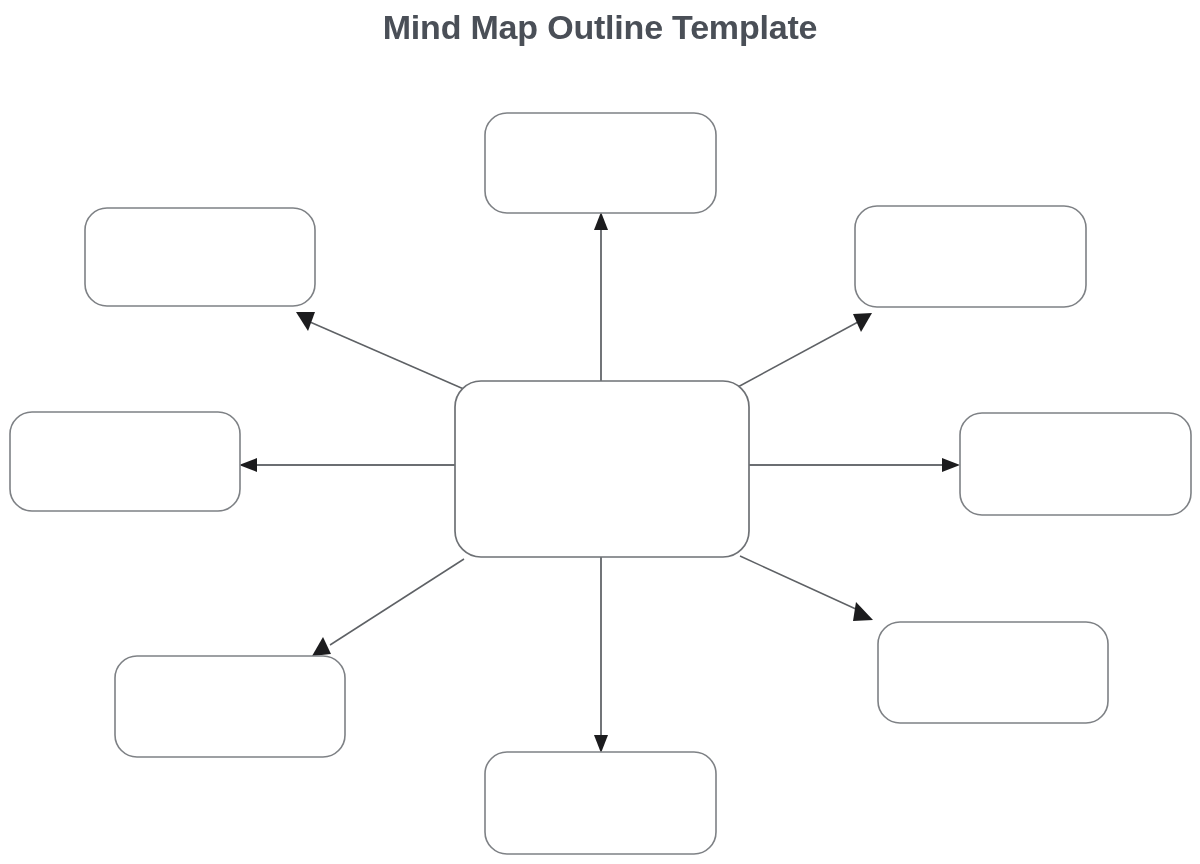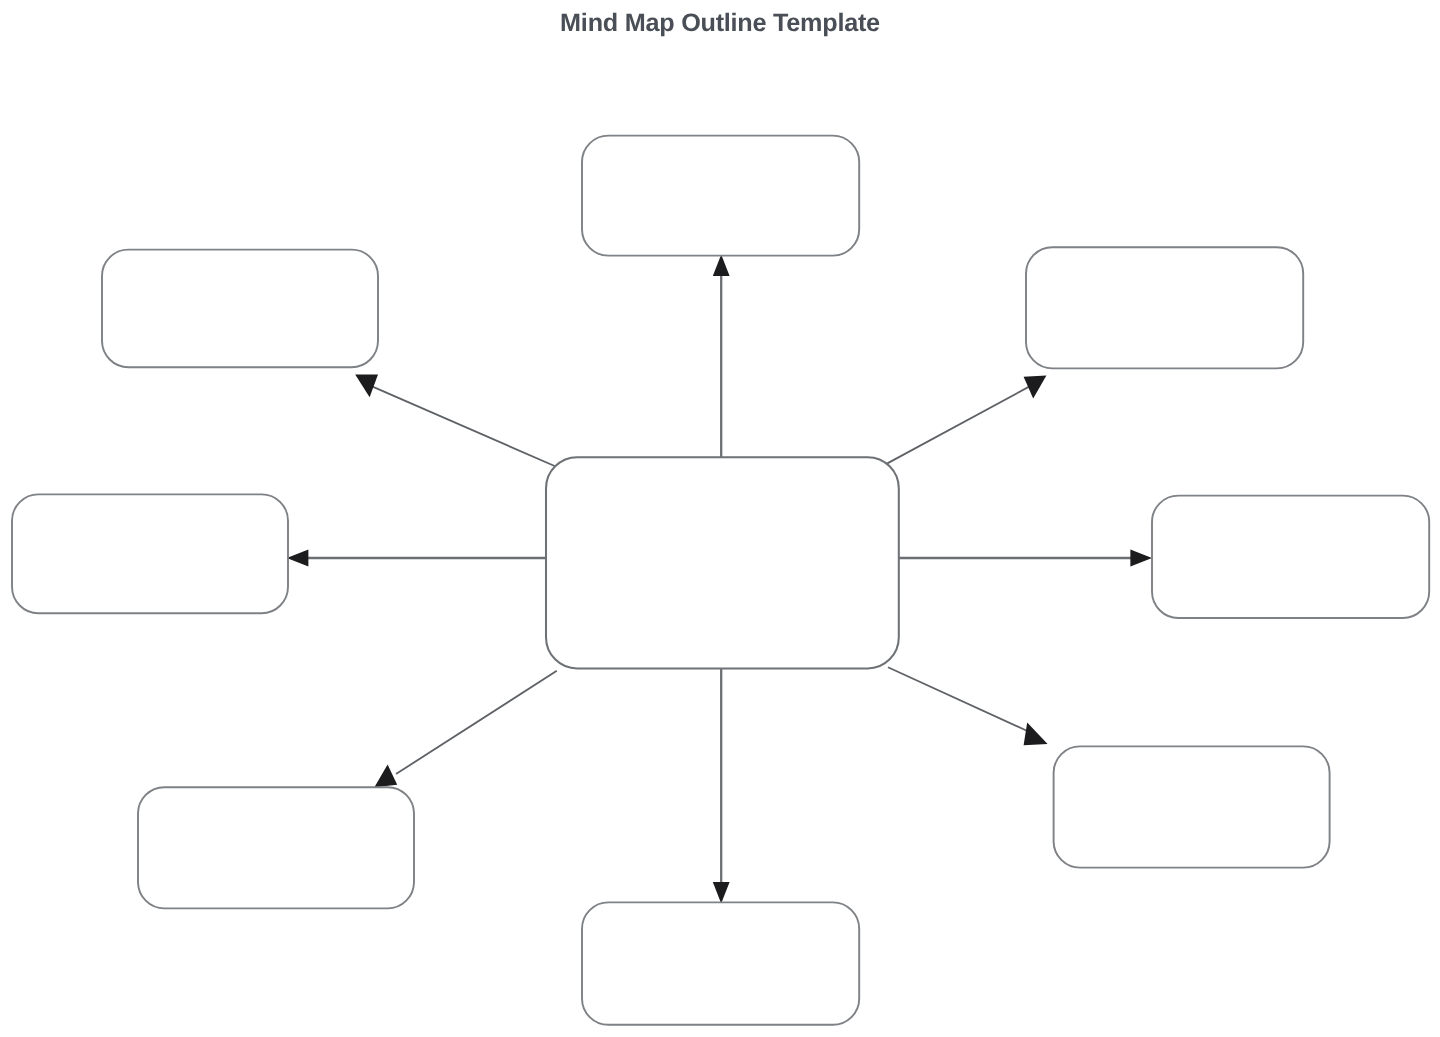--- a/index.html
+++ b/index.html
@@ -19,21 +19,21 @@
     inset: 0;
     width: 1200px;
     height: 864px;
   }
   #diagram-title {
     position: absolute;
     left: 0;
     top: 8px;
     width: 1200px;
     text-align: center;
-    font-size: 21px;
+    font-size: 34px;
     font-weight: bold;
     color: #4a4f57;
     letter-spacing: -0.2px;
     font-family: "Liberation Sans", sans-serif;
     white-space: nowrap;
   }
   #mindmap-svg {
     position: absolute;
     left: 0;
     top: 0;

